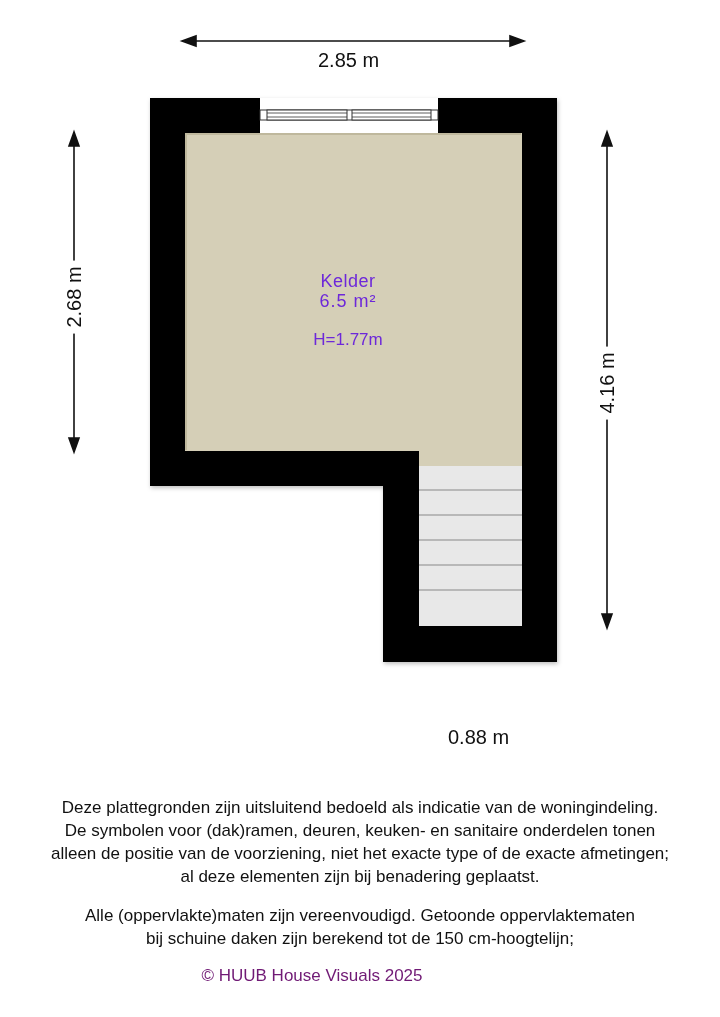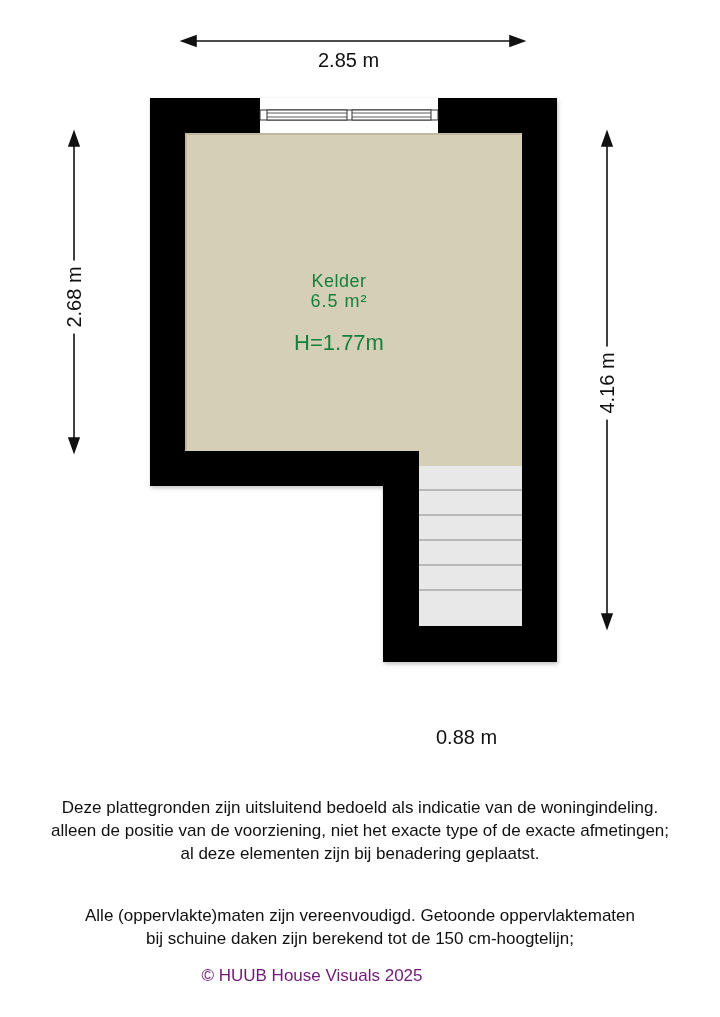--- a/index.html
+++ b/index.html
@@ -1,27 +1,27 @@
 <!DOCTYPE html>
 <html><head>
   <meta charset="utf-8">
   <style>
     html, body { margin: 0; padding: 0; background: #ffffff; }
     body { width: 720px; height: 1017px; position: relative; overflow: hidden;
            font-family: "Liberation Sans", sans-serif; color: #111; }
     .plan { position: absolute; left: 0; top: 0; width: 720px; height: 700px; }
     .dim-label { position: absolute; font-size: 20px; color: #111; white-space: nowrap; background: #fff; padding: 0 6px; }
     .dim-top { left: 312px; top: 29px; margin-top: 20px; }
-    .dim-bottom { left: 432px; top: 726px; padding: 0 4px; }
+    .dim-bottom { left: 444px; top: 726px; padding: 0 4px; }
     .dim-left { left: 74px; top: 297px; transform: translate(-50%, -50%) rotate(-90deg); }
     .dim-right { left: 607px; top: 383px; transform: translate(-50%, -50%) rotate(-90deg); }
-    .room-label { position: absolute; left: 239px; width: 200px; text-align: center; color: #15803d; }
+    .room-label { position: absolute; left: 248px; width: 200px; text-align: center; color: #6d28d9; }
     .room-name { top: 271px; font-size: 18px; letter-spacing: 0.5px; }
     .room-area { top: 291px; font-size: 18px; letter-spacing: 1px; }
-    .room-height { top: 330px; font-size: 22px; }
+    .room-height { top: 330px; font-size: 17px; }
     .disclaimer { position: absolute; left: 0; width: 720px; text-align: center; font-size: 17px; line-height: 23px; color: #111; }
     .disc-1 { top: 796px; }
     .disc-2 { top: 904px; }
     .copyright { position: absolute; left: 0; width: 624px; text-align: center; top: 966px; font-size: 17px; color: #701a75; }
     .line { display: block; }
   </style>
 </head>
 <body>
 
 <svg class="plan" width="720" height="700" viewBox="0 0 720 700" xmlns="http://www.w3.org/2000/svg">
@@ -84,20 +84,21 @@
 <div class="dim-label dim-left">2.68 m</div>
 <div class="dim-label dim-right">4.16 m</div>
 <div class="dim-label dim-bottom">0.88 m</div>
 
 <div class="room-label room-name">Kelder</div>
 <div class="room-label room-area">6.5 m²</div>
 <div class="room-label room-height">H=1.77m</div>
 
 <div class="disclaimer disc-1">
   <span class="line">Deze plattegronden zijn uitsluitend bedoeld als indicatie van de woningindeling.</span>
+  <span class="line">De symbolen voor (dak)ramen, deuren, keuken- en sanitaire onderdelen tonen</span>
   <span class="line">alleen de positie van de voorziening, niet het exacte type of de exacte afmetingen;</span>
   <span class="line">al deze elementen zijn bij benadering geplaatst.</span>
 </div>
 
 <div class="disclaimer disc-2">
   <span class="line">Alle (oppervlakte)maten zijn vereenvoudigd. Getoonde oppervlaktematen</span>
   <span class="line">bij schuine daken zijn berekend tot de 150 cm-hoogtelijn;</span>
 </div>
 
 <div class="copyright">© HUUB House Visuals 2025</div>

